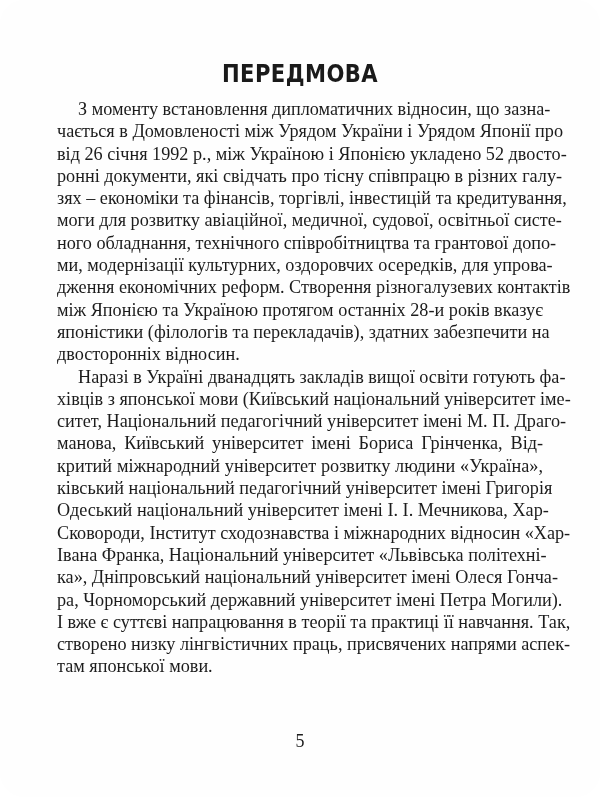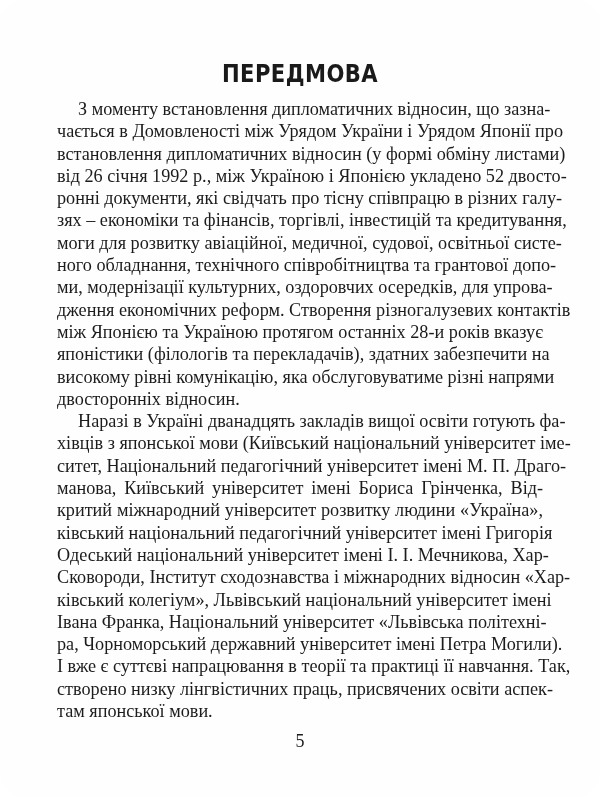--- a/index.html
+++ b/index.html
@@ -26,45 +26,43 @@
 </head>
 <body>
 
 <div class="page">
   <div class="title">ПЕРЕДМОВА</div>
 
   <div class="body">
     <div>
       <span class="line indent">З моменту встановлення дипломатичних відносин, що зазна-</span>
       <span class="line">чається в Домовленості між Урядом України і Урядом Японії про</span>
-      <span class="line">встановлення дипломатичних відносин (у формі обміну листами)</span>
       <span class="line">від 26 січня 1992 р., між Україною і Японією укладено 52 двосто-</span>
       <span class="line">ронні документи, які свідчать про тісну співпрацю в різних галу-</span>
       <span class="line">зях – економіки та фінансів, торгівлі, інвестицій та кредитування,</span>
       <span class="line">моги для розвитку авіаційної, медичної, судової, освітньої систе-</span>
       <span class="line">ного обладнання, технічного співробітництва та грантової допо-</span>
       <span class="line">ми, модернізації культурних, оздоровчих осередків, для упрова-</span>
       <span class="line">дження економічних реформ. Створення різногалузевих контактів</span>
       <span class="line">між Японією та Україною протягом останніх 28-и років вказує</span>
       <span class="line">японістики (філологів та перекладачів), здатних забезпечити на</span>
-      <span class="line">високому рівні комунікацію, яка обслуговуватиме різні напрями</span>
       <span class="line last">двосторонніх відносин.</span>
     </div>
     <div>
       <span class="line indent">Наразі в Україні дванадцять закладів вищої освіти готують фа-</span>
       <span class="line">хівців з японської мови (Київський національний університет іме-</span>
       <span class="line">ситет, Національний педагогічний університет імені М. П. Драго-</span>
       <span class="line">манова, Київський університет імені Бориса Грінченка, Від-</span>
       <span class="line">критий міжнародний університет розвитку людини «Україна»,</span>
       <span class="line">ківський національний педагогічний університет імені Григорія</span>
       <span class="line">Одеський національний університет імені І. І. Мечникова, Хар-</span>
       <span class="line">Сковороди, Інститут сходознавства і міжнародних відносин «Хар-</span>
-      <span class="line">ківський колегіум», Львівський національний університет імені</span>
       <span class="line">Івана Франка, Національний університет «Львівська політехні-</span>
+      <span class="line">ка», Дніпровський національний університет імені Олеся Гонча-</span>
       <span class="line">ра, Чорноморський державний університет імені Петра Могили).</span>
       <span class="line">І вже є суттєві напрацювання в теорії та практиці її навчання. Так,</span>
-      <span class="line">створено низку лінгвістичних праць, присвячених освіти аспек-</span>
+      <span class="line">створено низку лінгвістичних праць, присвячених напрями аспек-</span>
       <span class="line last">там японської мови.</span>
     </div>
   </div>
 
   <div class="page-number">5</div>
 </div>
 
 </body></html>

